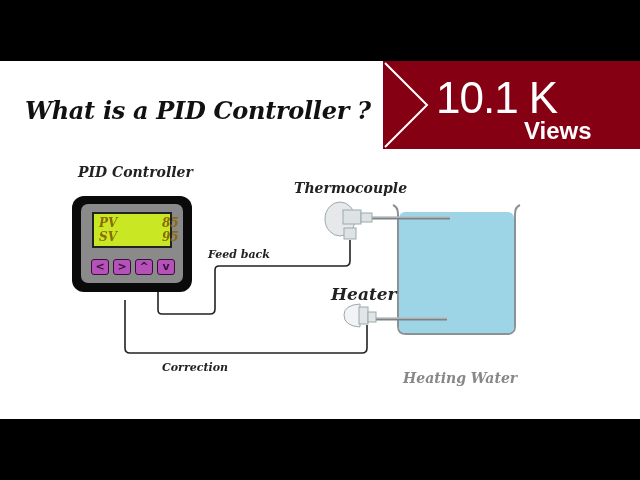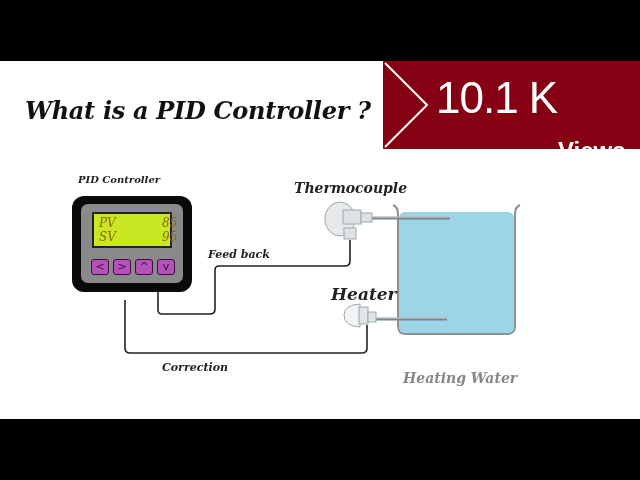--- a/index.html
+++ b/index.html
@@ -1,29 +1,29 @@
 <!DOCTYPE html>
 <html><head>
 <meta charset="utf-8">
 <style>
   html, body { margin:0; padding:0; }
   body { width:640px; height:480px; background:#000; position:relative; overflow:hidden; font-family:"DejaVu Serif", serif; }
   .frame { position:absolute; left:0; top:61px; width:640px; height:358px; background:#fff; }
   .title { position:absolute; left:25px; top:96px; font-family:"DejaVu Serif", serif; font-weight:bold; font-style:italic; font-size:24px; color:#111; white-space:nowrap; letter-spacing:-0.3px; }
   .badge { position:absolute; left:383px; top:61px; width:257px; height:88px; background:#850013; }
   .badge-big { position:absolute; left:430px; top:76px; font-family:"Liberation Sans", sans-serif; font-weight:normal; font-size:44px; color:#fff; line-height:44px; white-space:nowrap; letter-spacing:-1px;margin-left:6px; }
-  .badge-small { position:absolute; left:558px; top:118px; font-family:"Liberation Sans", sans-serif; font-weight:bold; font-size:24px; color:#fff; line-height:26px;margin-top:20px; }
+  .badge-small { position:absolute; left:524px; top:118px; font-family:"Liberation Sans", sans-serif; font-weight:bold; font-size:24px; color:#fff; line-height:26px; }
   .lbl { position:absolute; font-family:"DejaVu Serif", serif; font-weight:bold; font-style:italic; color:#222; white-space:nowrap; }
-  .ctrl-title { left:78px; top:174px; font-size:10px; }
+  .ctrl-title { left:78px; top:164px; font-size:14px; }
   .thermo-title { left:294px; top:180px; font-size:14px; }
   .heater-title { left:331px; top:284px; font-size:17px; }
   .feedback { left:208px; top:248px; font-size:11px; }
   .correction { left:162px; top:333px; font-size:11px;margin-top:28px; }
   .water { position:absolute; left:403px; top:354px; font-family:"DejaVu Serif", serif; font-weight:bold; font-style:italic; font-size:14px; color:#888; white-space:nowrap;margin-top:16px; }
-  .controller { position:absolute; left:72px; top:196px; width:120px; height:96px; background:#0a0a0a; border-radius:12px; }
+  .controller { position:absolute; left:72px; top:196px; width:120px; height:96px; background:#0a0a0a; border-radius:12px;font-weight:bold; }
   .ctrl-inner { position:absolute; left:9px; top:8px; width:102px; height:79px; background:#8a8a8a; border-radius:7px; }
   .lcd { position:absolute; left:11px; top:8px; width:80px; height:36px; background:#c9e722; border:2px solid #222; box-sizing:border-box; }
   .lcd-row { position:absolute; left:5px; font-family:"DejaVu Serif", serif; font-style:italic; font-size:12px; color:#8a6a0a; line-height:13px; white-space:nowrap; }
   .lcd-row .v { position:absolute; left:56px;margin-left:7px; }
   .btn { position:absolute; top:55px; width:18px; height:16px; background:#b552b9; border:1.5px solid #3a103a; border-radius:3px; box-sizing:border-box; color:#3a103a; font-family:"DejaVu Sans", sans-serif; font-size:11px; line-height:13px; text-align:center; }
   svg.lines { position:absolute; left:0; top:0; }
 </style>
 </head>
 <body>
 

